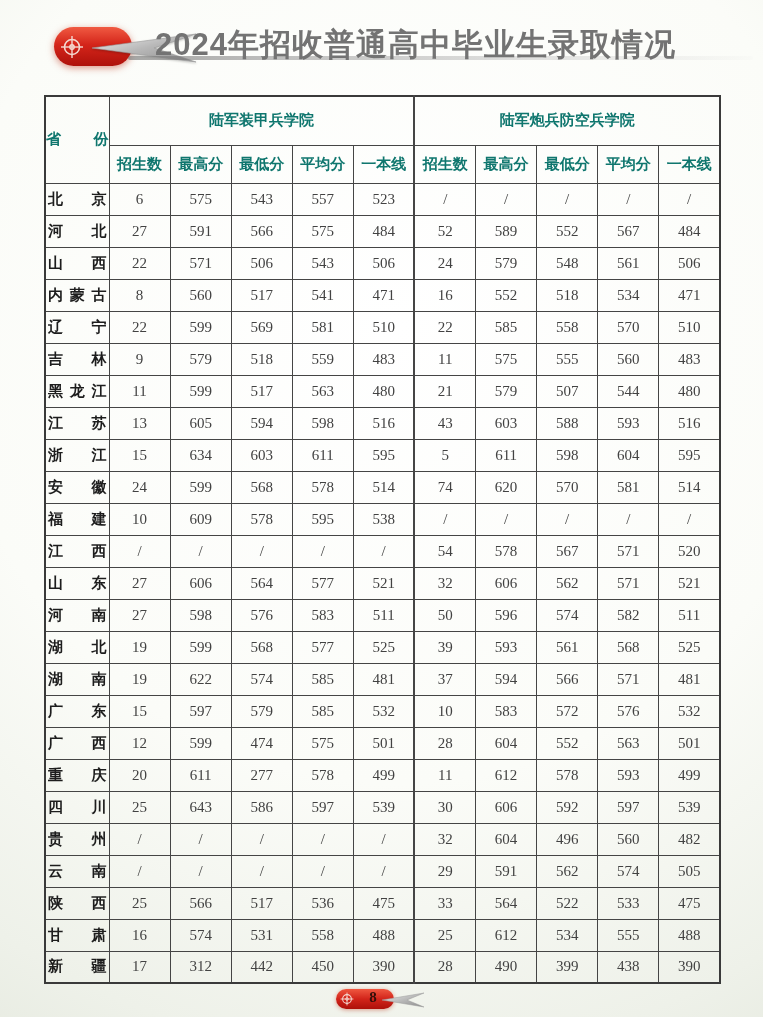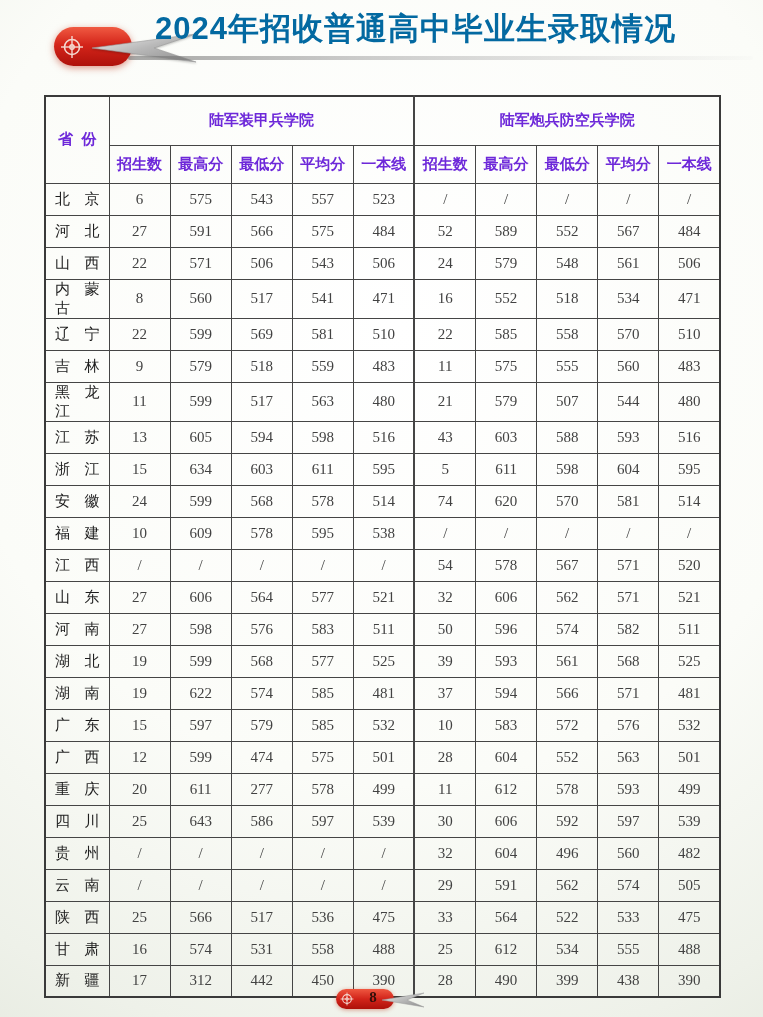--- a/index.html
+++ b/index.html
@@ -8,23 +8,23 @@
     font-family: "Liberation Serif", "DejaVu Serif", serif;
     background: radial-gradient(130% 100% at 52% 32%,
       #ffffff 0%, #fbfcf8 45%, #eef1e9 72%, #dbe0d3 100%);
     position: relative;
     overflow: hidden;
   }
 
   
   .page-header { position: absolute; left: 0; top: 0; width: 763px; height: 92px; }
   .page-title {
-    position: absolute; left: 140px; right: 72px; top: 8px;
+    position: absolute; left: 140px; right: 72px; top: 24px;
     font-family: "Liberation Sans", "DejaVu Sans", sans-serif;
-    font-size: 31px; font-weight: 800; color: #0369a1;
+    font-size: 31px; font-weight: 800; color: #737373;
     text-align: center; letter-spacing: 1px; white-space: nowrap;
   }
   .swoosh-line {
     position: absolute; left: 128px; right: 10px; top: 56px; height: 4px;
     border-radius: 2px;
     background: linear-gradient(90deg,
       rgba(110,110,110,.6) 0%, rgba(150,150,150,.5) 35%,
       rgba(185,185,185,.3) 75%, rgba(210,210,210,.05) 100%);
   }
   .logo { position: absolute; left: 54px; top: 26px; width: 150px; height: 42px; }
@@ -45,29 +45,29 @@
   }
   .score-table th, .score-table td {
     border: 1px solid #454545; text-align: center; vertical-align: middle;
     overflow: hidden;
   }
   .score-table { border: 2px solid #3a3a3a; }
   .score-table thead tr.row-academy th { height: 49px; }
   .score-table thead tr.row-sub th { height: 38px; }
   .score-table tbody tr { height: 32px; }
   .score-table th {
-    font-weight: 700; color: #6d28d9; font-size: 15px;
+    font-weight: 700; color: #0f766e; font-size: 15px;
     font-family: "Liberation Serif", "DejaVu Serif", serif;
     margin-left: 36px;
   }
   .score-table td.province {
-    font-weight: 400; color: #1d1d1d;
-    padding: 0 9px; text-align: justify; text-align-last: justify;
-  }
-  th.province-head { padding: 0 12px; text-align: justify; text-align-last: justify; }
+    font-weight: 700; color: #1d1d1d;
+    padding: 0 2px; text-align: justify; text-align-last: justify;
+  }
+  th.province-head { padding: 0 0; text-align: justify; text-align-last: justify; }
   .score-table td { font-family: "Liberation Serif", "DejaVu Serif", serif; }
   
   .div-left { border-left-width: 2px !important; }
   .score-table tbody td:nth-child(7) { border-left-width: 2px; }
 
   
   .page-marker { position: absolute; left: 336px; top: 988px; width: 110px; height: 24px; }
   .marker-capsule {
     position: absolute; left: 0; top: 1px; width: 58px; height: 20px;
     border-radius: 10px;

